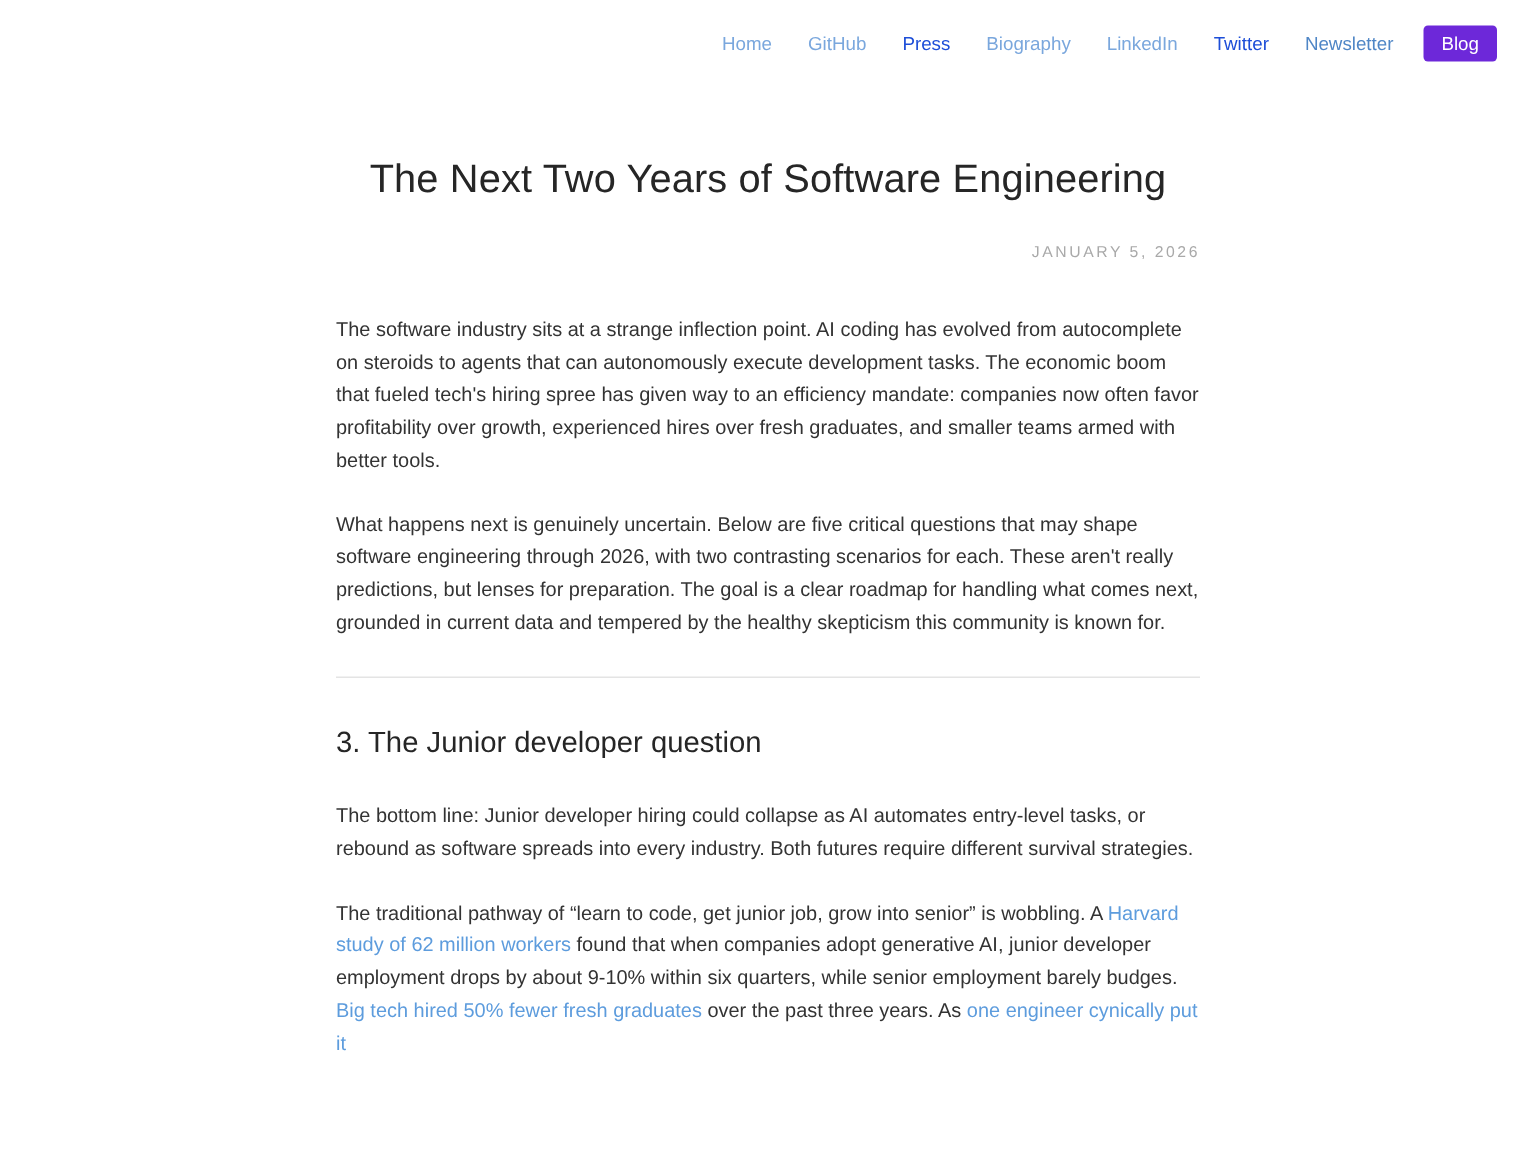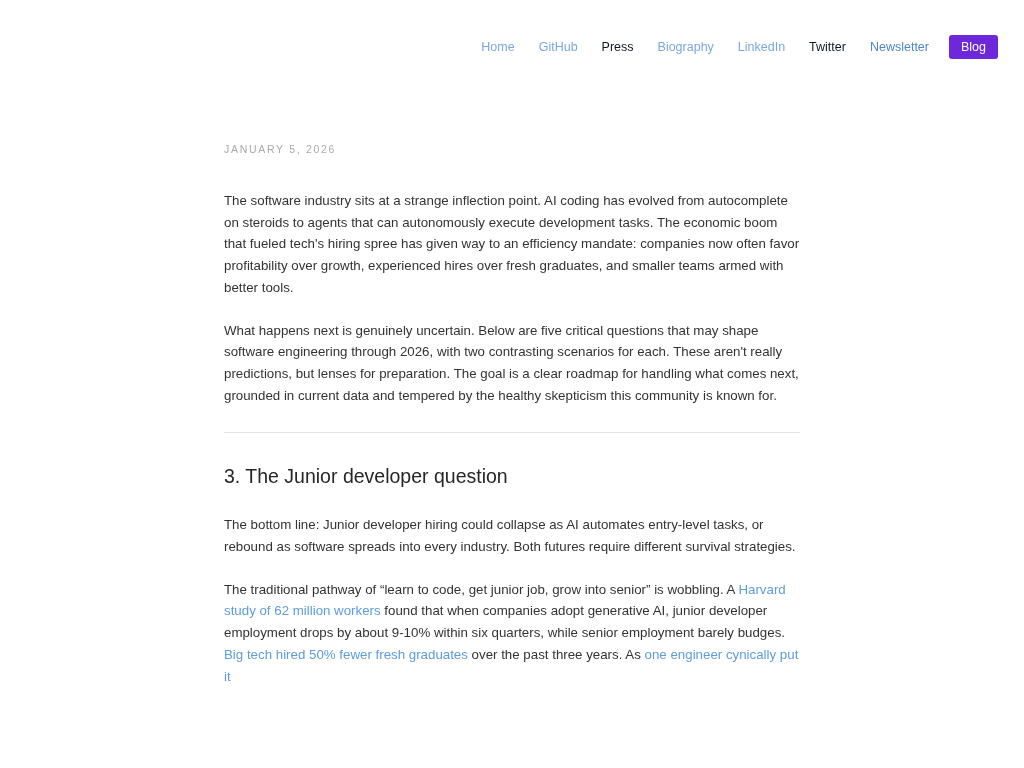--- a/index.html
+++ b/index.html
@@ -1,15 +1,15 @@
 <!DOCTYPE html>
 <html><head>
 <meta charset="utf-8">
 <style>
-  * { box-sizing: border-box; margin-top: 12px; }
+  * { box-sizing: border-box; }
   html, body {
     margin: 0;
     padding: 0;
     width: 1024px;
     height: 768px;
     background: #ffffff;
     font-family: "Liberation Sans", sans-serif;
     color: #2b2b2b;
     overflow: hidden;
   }
@@ -23,21 +23,21 @@
     padding-right: 26px;
     gap: 0px;
   }
   .nav-link {
     color: #7aa7dd;
     font-size: 12.5px;
     text-decoration: none;
     padding: 4px 12px;
     white-space: nowrap;
   }
-  .nav-link.muted { color: #0f172a; }
+  .nav-link.muted { color: #1d4ed8; }
   .nav-link.strong { color: #4f86c6; }
   .nav-button {
     background: #6d28d9;
     color: #ffffff;
     font-size: 12.5px;
     border: none;
     border-radius: 3px;
     padding: 6px 12px;
     margin-left: 8px;
     cursor: pointer;
@@ -52,21 +52,21 @@
   }
   .title {
     font-size: 26.5px;
     font-weight: 400;
     color: #262626;
     text-align: center;
     margin: 0;
     letter-spacing: 0.1px;
   }
   .date {
-    text-align: left;
+    text-align: right;
     margin-top: 27px;
     font-size: 10.5px;
     letter-spacing: 1.7px;
     color: #a9a9a9;
   }
   .body-text {
     font-size: 13.3px;
     line-height: 21.7px;
     color: #333333;
     margin: 0 0 21px 0;
@@ -97,20 +97,21 @@
   <a class="nav-link muted" href="#">Press</a>
   <a class="nav-link" href="#">Biography</a>
   <a class="nav-link" href="#">LinkedIn</a>
   <a class="nav-link muted" href="#">Twitter</a>
   <a class="nav-link strong" href="#">Newsletter</a>
   <button class="nav-button">Blog</button>
 </div>
 
 <div class="article">
 
+  <h1 class="title">The Next Two Years of Software Engineering</h1>
   <div class="date">JANUARY 5, 2026</div>
 
   <p class="body-text first-para">The software industry sits at a strange inflection point. AI coding has evolved from autocomplete on steroids to agents that can autonomously execute development tasks. The economic boom that fueled tech's hiring spree has given way to an efficiency mandate: companies now often favor profitability over growth, experienced hires over fresh graduates, and smaller teams armed with better tools.</p>
   <p class="body-text">What happens next is genuinely uncertain. Below are five critical questions that may shape software engineering through 2026, with two contrasting scenarios for each. These aren't really predictions, but lenses for preparation. The goal is a clear roadmap for handling what comes next, grounded in current data and tempered by the healthy skepticism this community is known for.</p>
 
   <hr class="rule">
 
   <h2 class="section-heading">3. The Junior developer question</h2>
 
   <p class="body-text">The bottom line: Junior developer hiring could collapse as AI automates entry-level tasks, or rebound as software spreads into every industry. Both futures require different survival strategies.</p>

